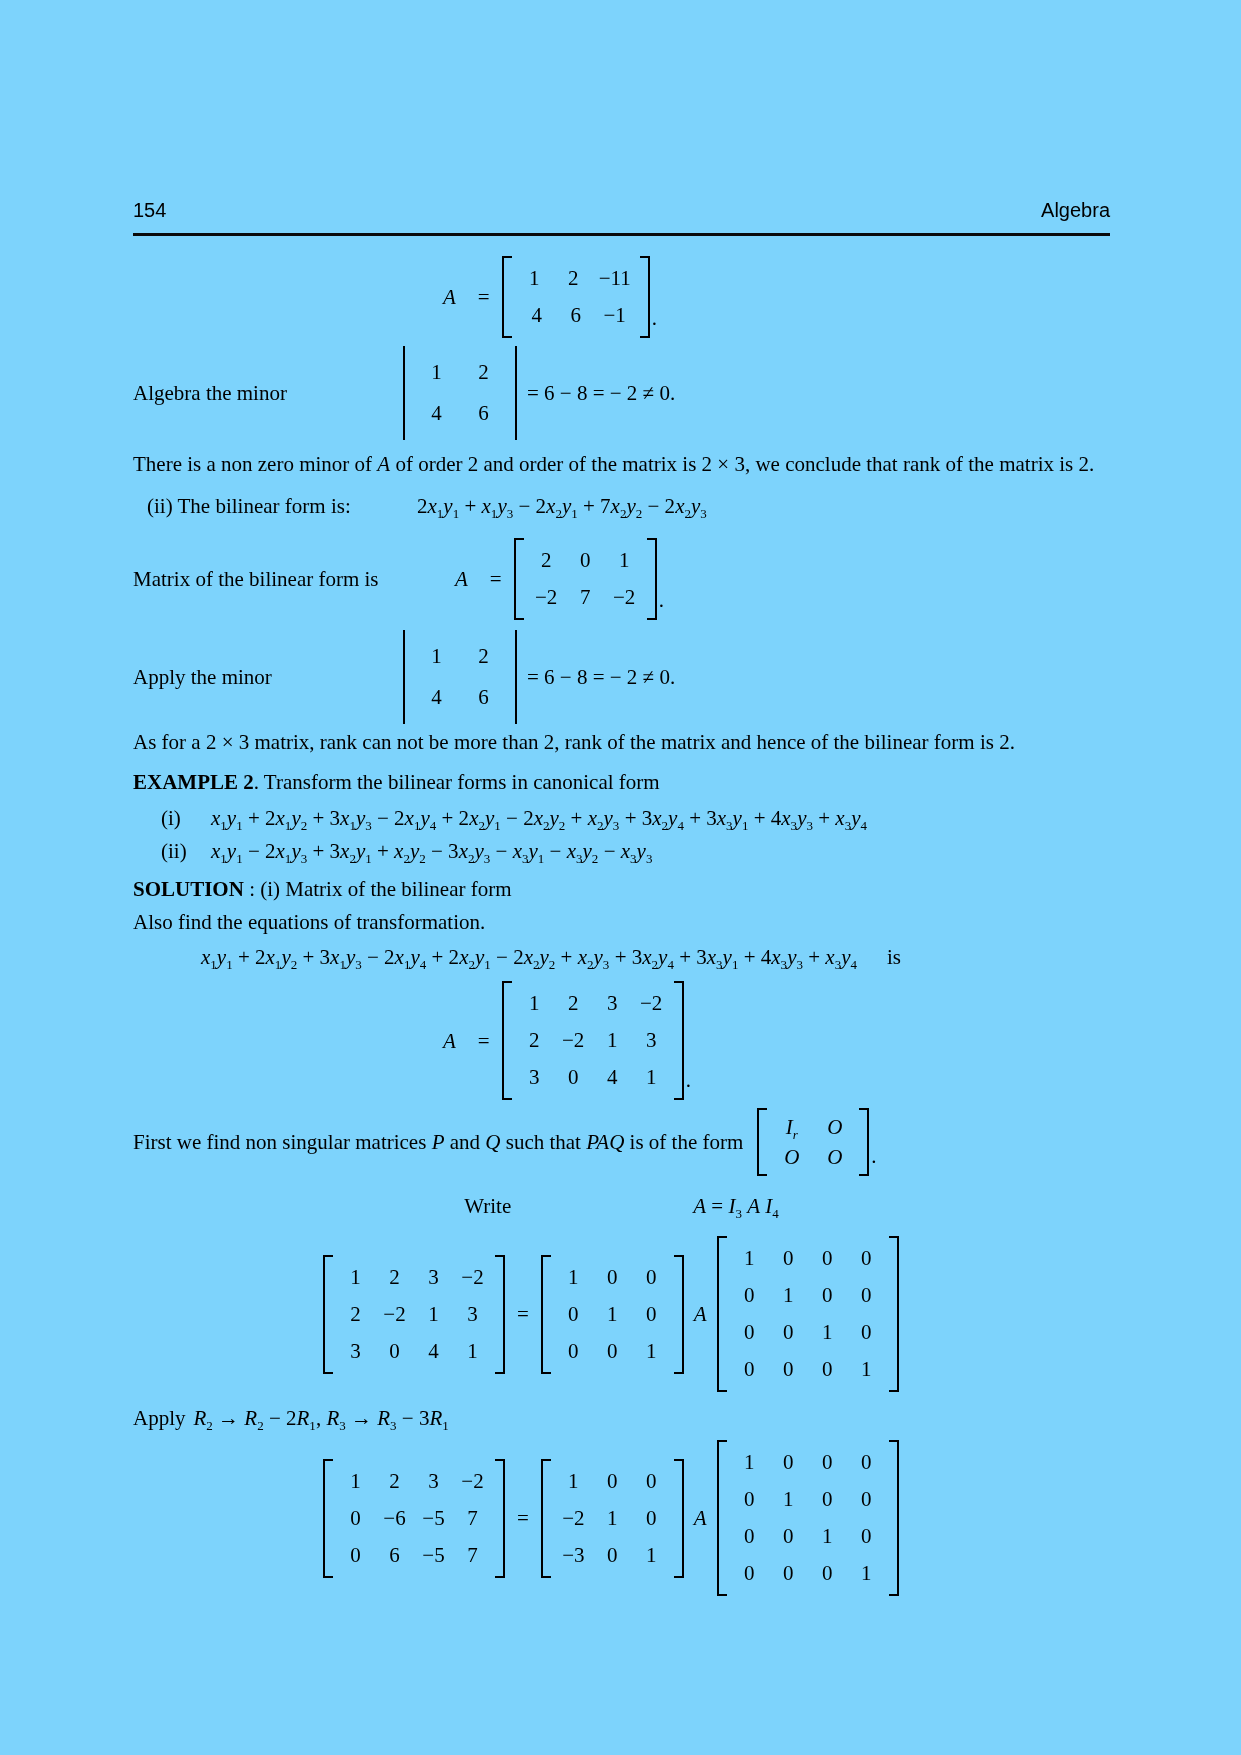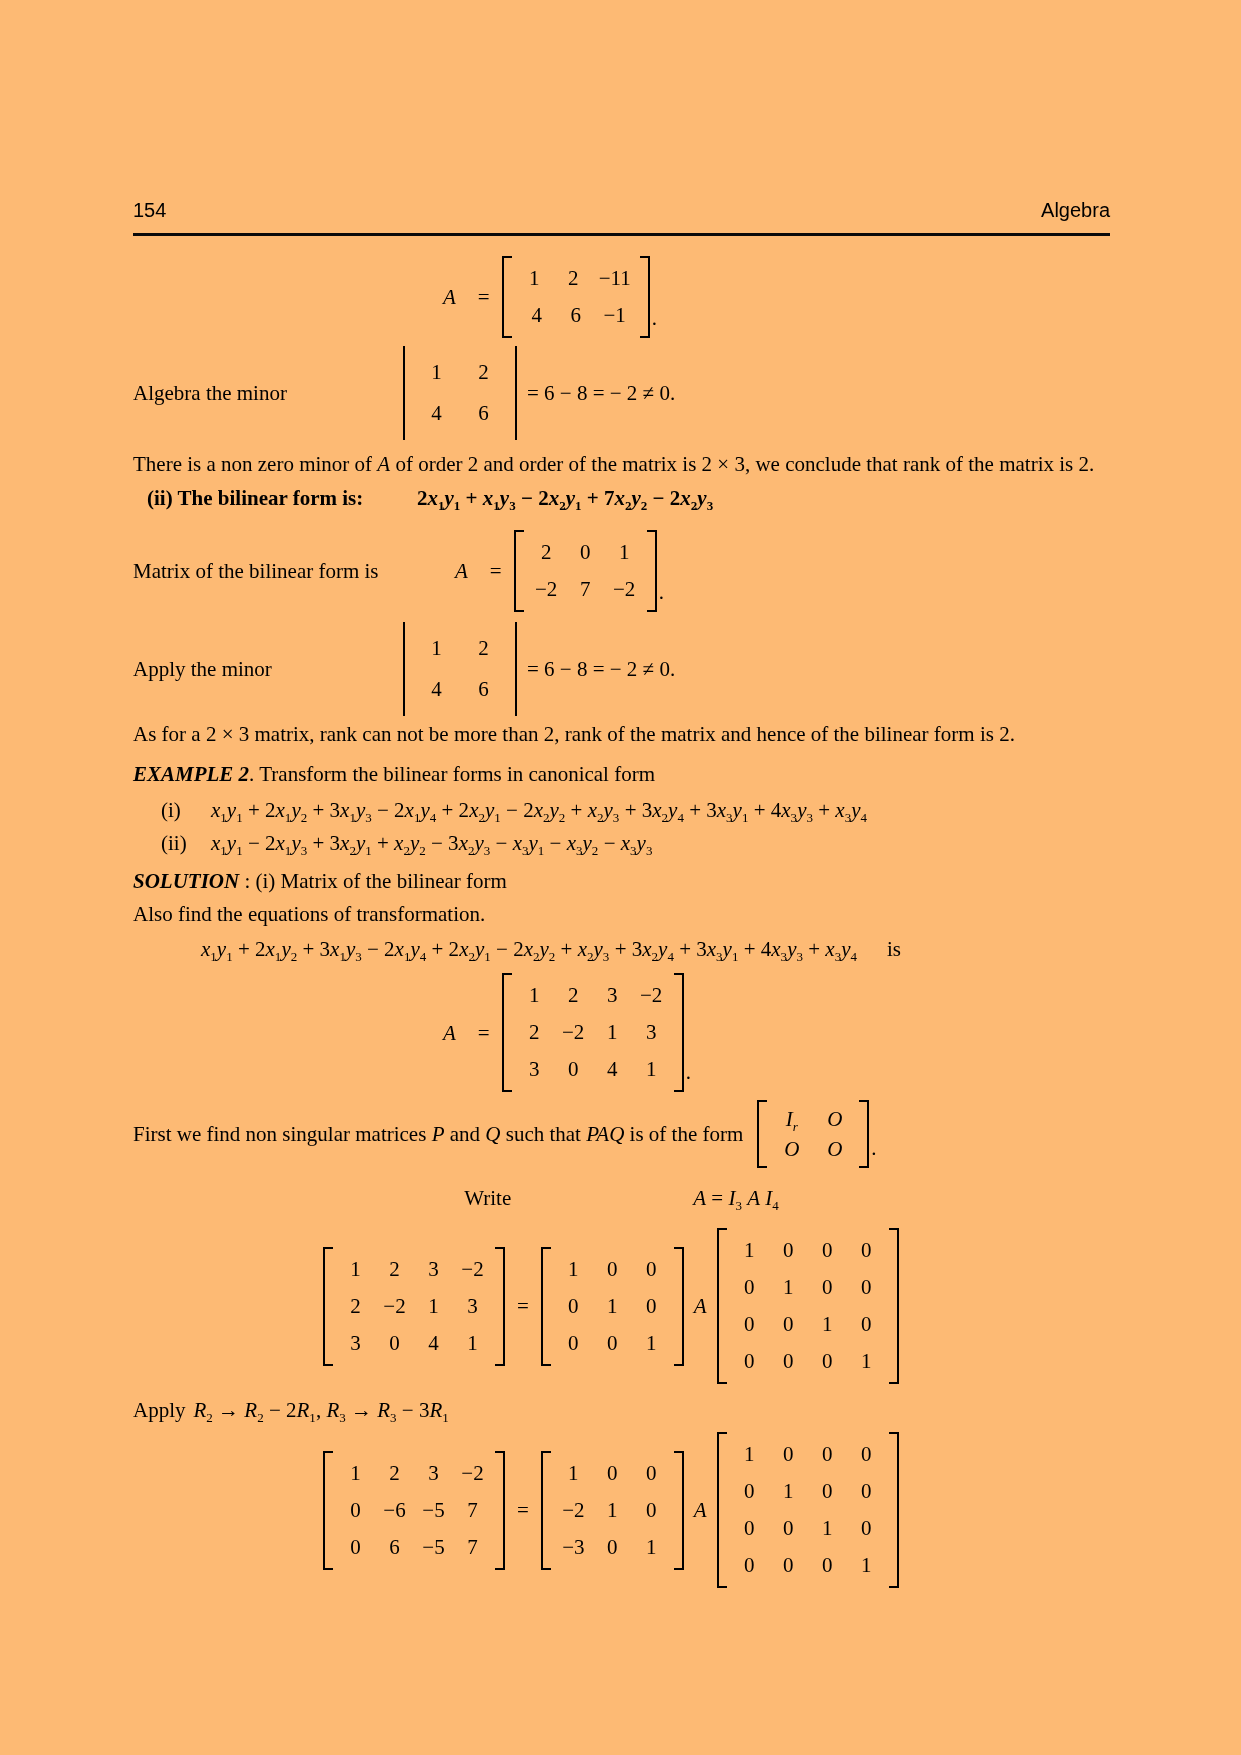--- a/index.html
+++ b/index.html
@@ -1,19 +1,19 @@
 <!DOCTYPE html>
 <html><head>
 <meta charset="utf-8">
 <style>
   html,body{margin:0;padding:0;background:#e8e8e8;}
   .page{
     position:relative;
     width:1241px;height:1755px;
-    background:#fdba74;
+    background:#7dd3fc;
     font-family:"Liberation Serif", serif;
     color:#000;
     overflow:hidden;
   }
   .content{
     position:absolute;
     left:133px;top:196px;
     width:977px;
     font-size:21px;
     line-height:28px;
@@ -25,21 +25,21 @@
     font-size:20px;
     border-bottom:3px solid #0a0a0a;
     padding-bottom:9px;
   }
   
   .row{display:flex;align-items:center;white-space:nowrap;}
   .label{flex:0 0 270px;}
   .para{text-align:justify;}
   .nj{text-align:left;}
   i{font-style:italic;}
-  b{font-weight:bold;font-style:italic;}
+  b{font-weight:bold;}
   sub{font-size:62%;line-height:0;vertical-align:-0.38em;}
   .rel{padding:0 12px;}
   .mvar{padding:0 10px;font-style:normal;}
   .suffix{align-self:flex-end;margin:0 0 6px 2px;}
   
   .mat{position:relative;display:inline-flex;flex-direction:column;justify-content:center;padding:4px 13px;}
   .mrow{display:flex;justify-content:center;}
   .mcell{min-width:27px;padding:2px 6px;text-align:center;line-height:33px;}
   .bmat::before,.bmat::after{content:'';position:absolute;top:0;bottom:0;width:8px;border:2px solid #000;}
   .bmat::before{left:0;border-right:none;}
@@ -47,21 +47,21 @@
   .vmat{padding:6px 10px;}
   .vmat::before,.vmat::after{content:'';position:absolute;top:0;bottom:0;width:0;border-left:2px solid #000;}
   .vmat::before{left:0;}
   .vmat::after{right:0;}
   .vmat .mcell{padding:4px 10px;}
   .formmat .mcell{padding:0 8px;line-height:30px;text-align:center;}
   
   .eq-a1{margin:20px 0 0 300px;}
   .r-minor1{margin-top:8px;}
   .p-rank{margin-top:10px;}
-  .r-bil{margin-top:6px;font-weight:bold;}
+  .r-bil{margin-top:14px;}
   .r-bil .label{padding-left:14px;}
   .r-matbil{margin-top:18px;}
   .r-matbil .gap{width:42px;}
   .r-minor2{margin-top:10px;}
   .p-asfor{margin-top:4px;}
   .p-ex2{margin-top:12px;}
   .r-exi{margin-top:8px;}
   .r-exi .exlab,.r-exii .exlab{flex:0 0 50px;padding-left:28px;}
   .r-exii{margin-top:5px;}
   .p-also{margin-top:5px;}

